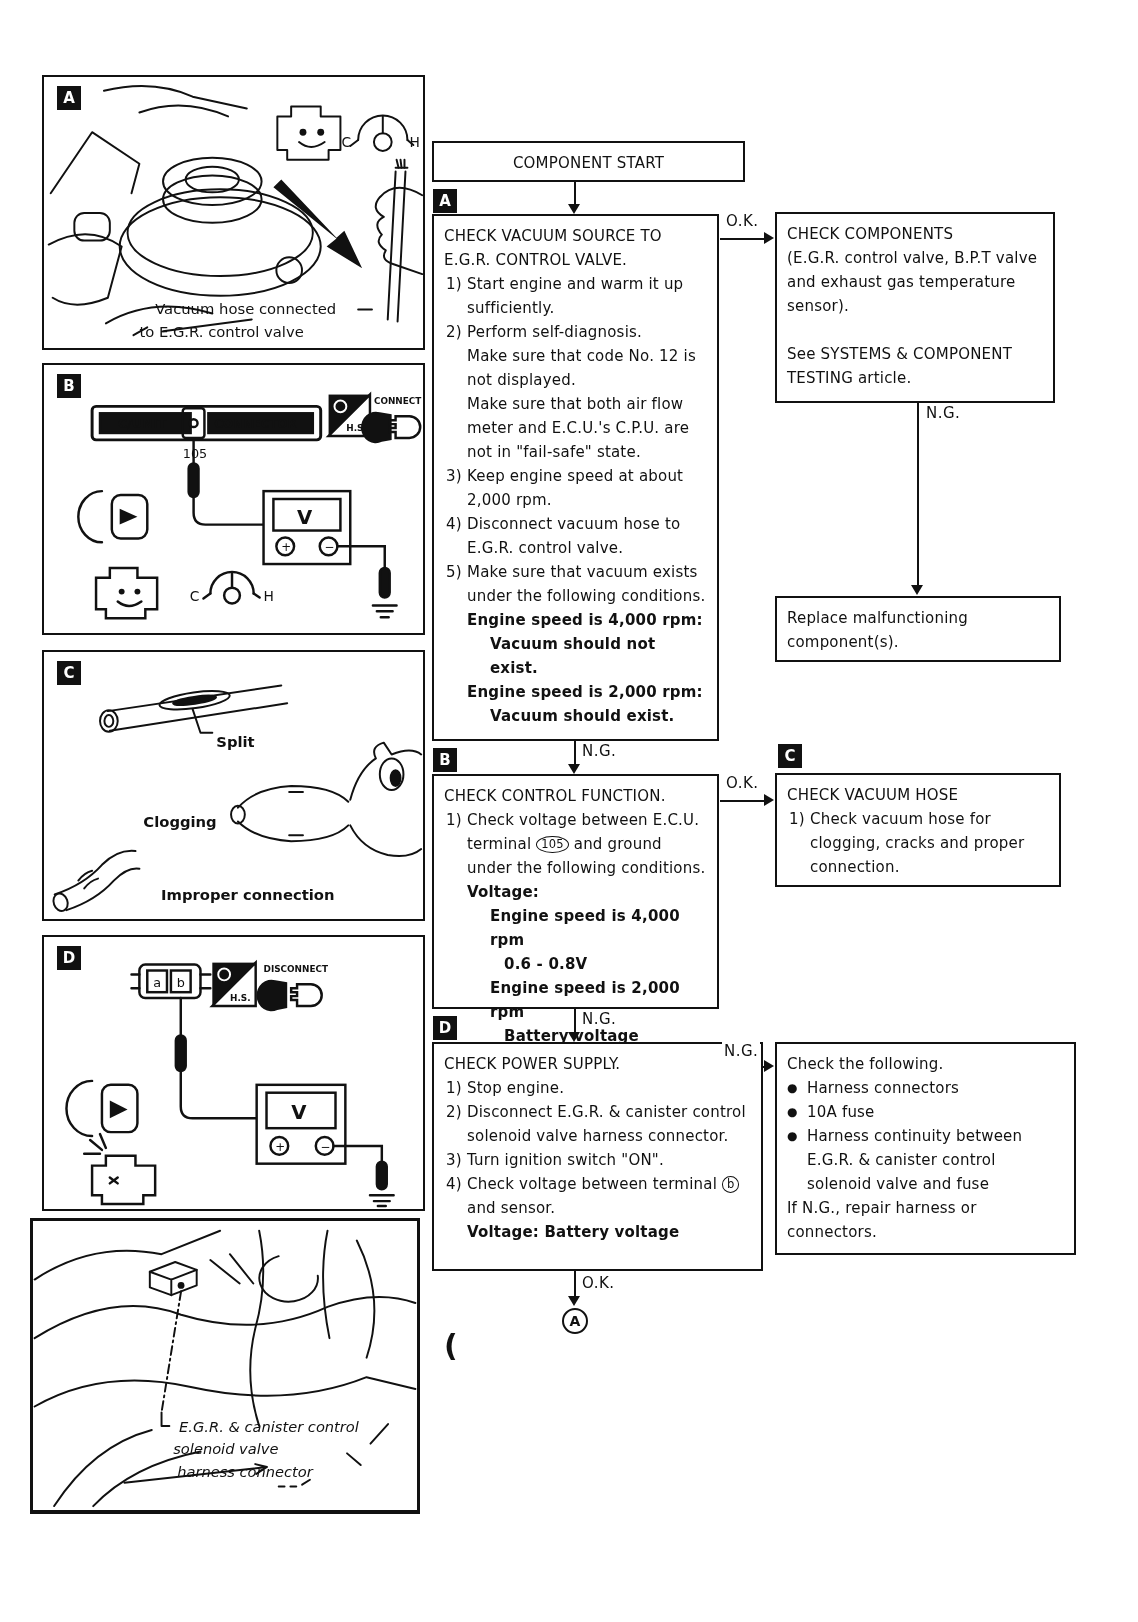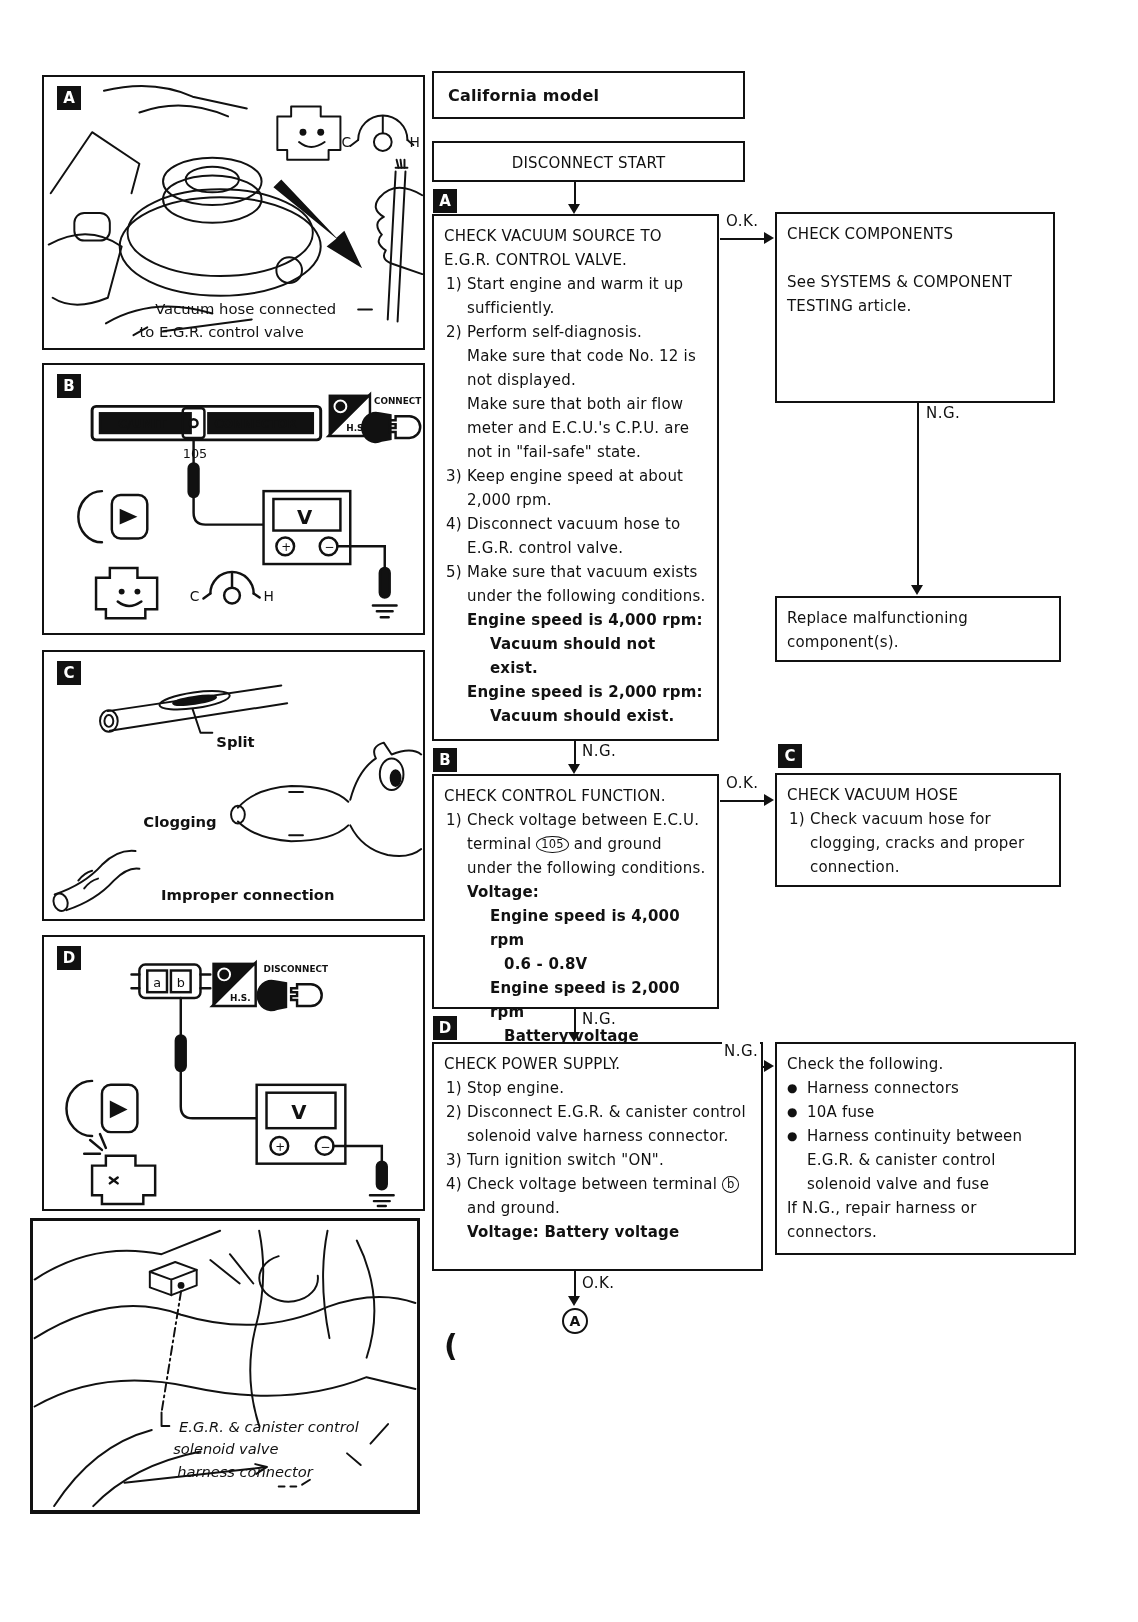--- a/index.html
+++ b/index.html
@@ -275,25 +275,22 @@
         <path d="M92,268 L238,252 l-11,7 M238,252 l-12,-3"></path>
         <path d="M320,238 l14,12 M250,272 h6 M262,272 h6 M274,270 l8,-5"></path>
         <path d="M344,228 l18,-20"></path>
       </g>
       <text x="148" y="216" font-size="15">E.G.R. &amp; canister control</text>
       <text x="142" y="239" font-size="15">solenoid valve</text>
       <text x="146" y="262" font-size="15">harness connector</text>
     </svg>
   </div>
 
-  <div class="flow-box hdr-box" style="left:432px;top:71px;width:313px;height:48px">
-    <span>California model</span>
-  </div>
   <div class="flow-box start-box" style="left:432px;top:141px;width:313px;height:41px">
-    <span>DISCONNECT START</span>
+    <span>COMPONENT START</span>
   </div>
 
   <div class="vline" style="left:574px;top:182px;height:26px"></div>
   <div class="arr-d" style="left:568px;top:204px"></div>
 
   <div class="badge" style="left:433px;top:189px">A</div>
   <div class="flow-box" style="left:432px;top:214px;width:287px;height:527px">
     <p class="title">CHECK VACUUM SOURCE TO E.G.R. CONTROL VALVE.</p>
     <p class="item"><span class="num">1)</span><span>Start engine and warm it up sufficiently.</span></p>
     <p class="item"><span class="num">2)</span><span>Perform self-diagnosis.</span></p>
@@ -307,20 +304,21 @@
     <p class="spec ind1">Engine speed is 2,000 rpm:</p>
     <p class="spec ind2">Vacuum should exist.</p>
   </div>
 
   <div class="edge-label" style="left:724px;top:212px">O.K.</div>
   <div class="hline" style="left:720px;top:238px;width:46px"></div>
   <div class="arr-r" style="left:764px;top:232px"></div>
 
   <div class="flow-box" style="left:775px;top:212px;width:280px;height:191px">
     <p>CHECK COMPONENTS</p>
+    <p>(E.G.R. control valve, B.P.T valve and exhaust gas temperature sensor).</p>
     <p class="note">See SYSTEMS &amp; COMPONENT TESTING article.</p>
   </div>
 
   <div class="edge-label" style="left:924px;top:404px">N.G.</div>
   <div class="vline" style="left:917px;top:403px;height:184px"></div>
   <div class="arr-d" style="left:911px;top:585px"></div>
   <div class="flow-box" style="left:775px;top:596px;width:286px;height:66px">
     <p>Replace malfunctioning component(s).</p>
   </div>
 
@@ -352,21 +350,21 @@
   <div class="edge-label" style="left:580px;top:1010px">N.G.</div>
   <div class="vline" style="left:574px;top:1009px;height:25px"></div>
   <div class="arr-d" style="left:568px;top:1032px"></div>
 
   <div class="badge" style="left:433px;top:1016px">D</div>
   <div class="flow-box" style="left:432px;top:1042px;width:331px;height:229px">
     <p class="title">CHECK POWER SUPPLY.</p>
     <p class="item"><span class="num">1)</span><span>Stop engine.</span></p>
     <p class="item"><span class="num">2)</span><span>Disconnect E.G.R. &amp; canister control solenoid valve harness connector.</span></p>
     <p class="item"><span class="num">3)</span><span>Turn ignition switch "ON".</span></p>
-    <p class="item"><span class="num">4)</span><span>Check voltage between terminal</span> <span class="circled">b</span> <span>and ground.</span></p>
+    <p class="item"><span class="num">4)</span><span>Check voltage between terminal</span> <span class="circled">b</span> <span>and sensor.</span></p>
     <p class="spec ind1">Voltage: Battery voltage</p>
   </div>
 
   <div class="edge-label" style="left:722px;top:1042px">N.G.</div>
   <div class="hline" style="left:720px;top:1066px;width:46px"></div>
   <div class="arr-r" style="left:764px;top:1060px"></div>
 
   <div class="flow-box" style="left:775px;top:1042px;width:301px;height:213px">
     <p>Check the following.</p>
     <p class="bullet">Harness connectors</p>

